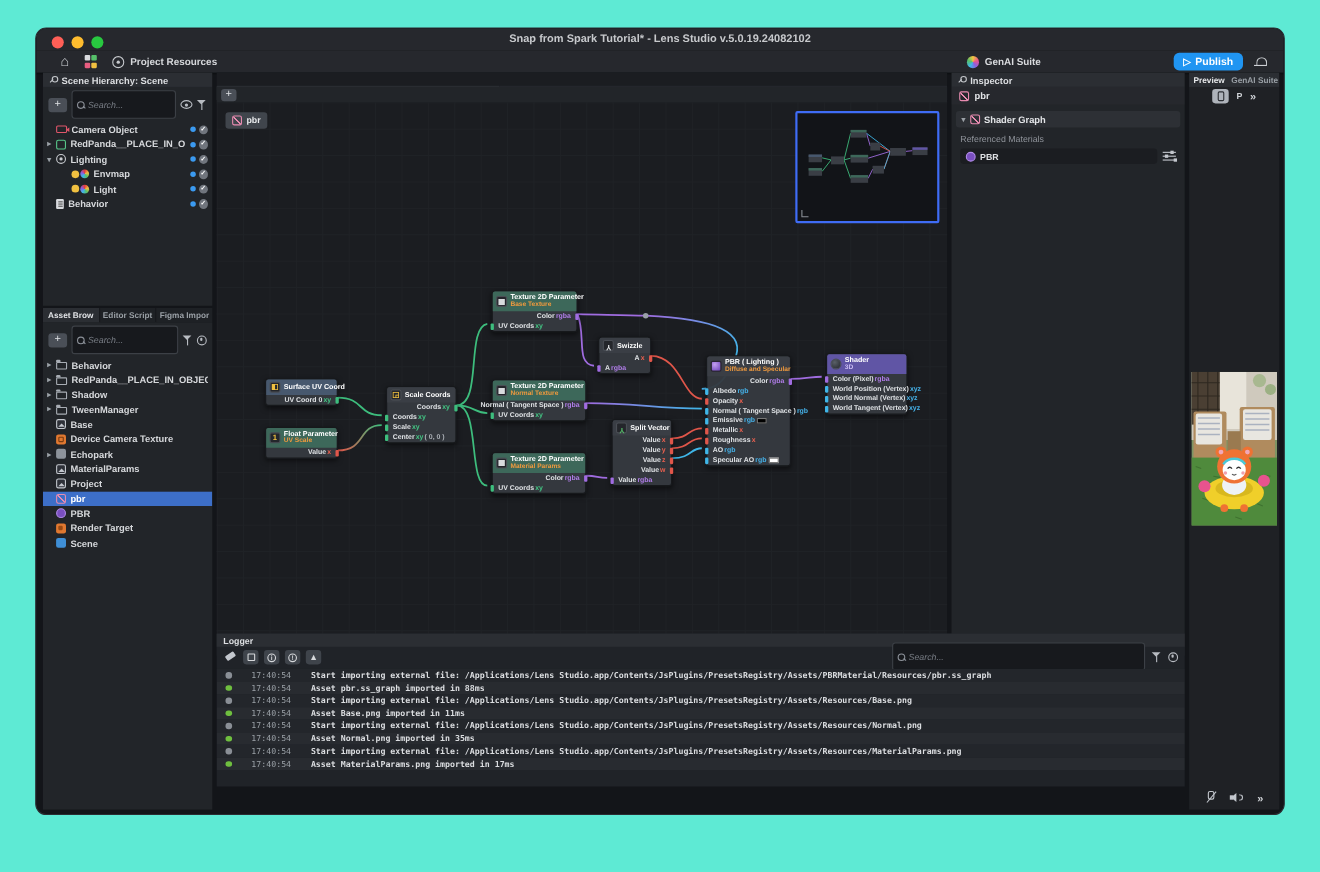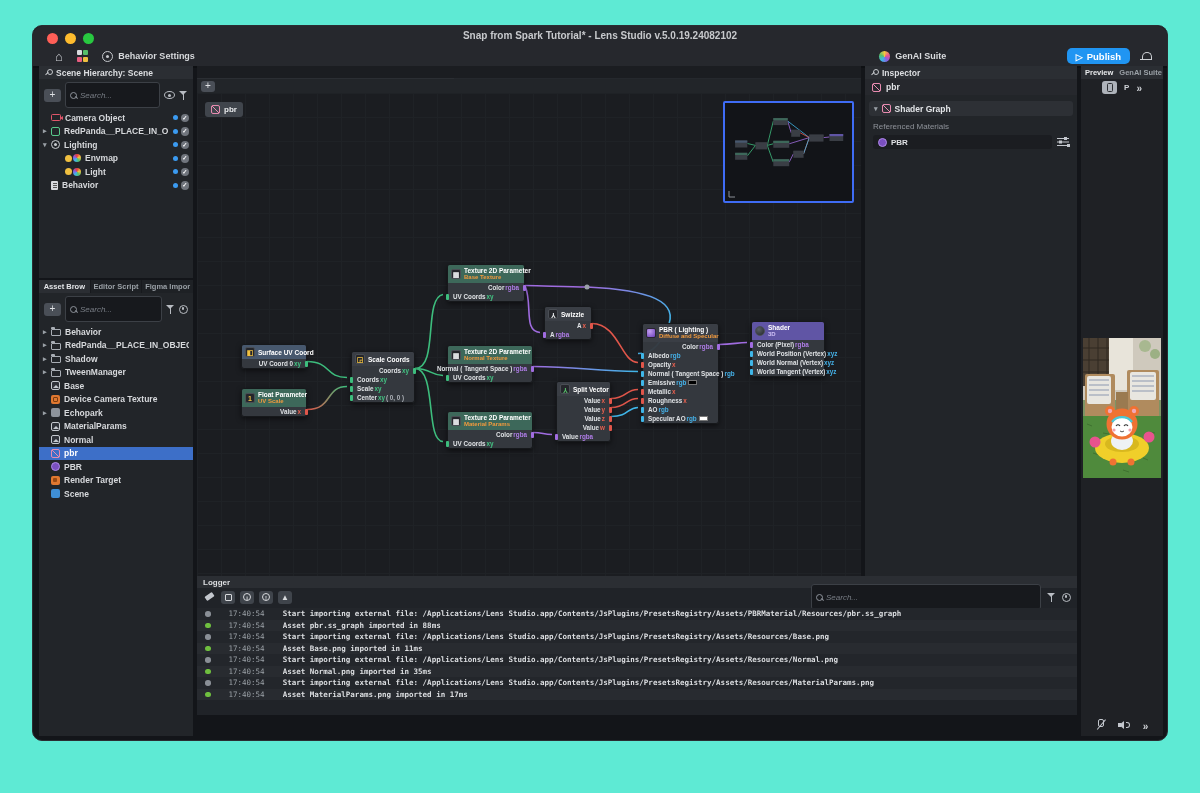--- a/index.html
+++ b/index.html
@@ -204,21 +204,21 @@
     <div class="tb-left">
       <span class="home-ic"></span>
       <span class="grid-ic">
             <i></i>
             <i></i>
             <i></i>
             <i></i>
           </span>
       <span class="proj">
         <span class="gear-ic"></span>
-        <span>Behavior Settings</span>
+        <span>Project Resources</span>
       </span>
     </div>
     <div class="tb-right">
       <span class="genai">
         <span class="genai-ic"></span>
         <span>GenAI Suite</span>
       </span>
       <span class="btn-previewlens">
         <span class="phone-ic"></span>
         <span>Preview Lens</span>
@@ -359,21 +359,21 @@
             <span class="lbl">Echopark</span>
           </div>
           <div class="trow">
             <span class="arr"></span>
             <span class="ic ic-image"></span>
             <span class="lbl">MaterialParams</span>
           </div>
           <div class="trow">
             <span class="arr"></span>
             <span class="ic ic-image"></span>
-            <span class="lbl">Normal</span>
+            <span class="lbl">Project</span>
           </div>
           <div class="trow sel">
             <span class="arr"></span>
             <span class="ic ic-shader"></span>
             <span class="lbl">pbr</span>
           </div>
           <div class="trow">
             <span class="arr"></span>
             <span class="ic ic-material"></span>
             <span class="lbl">PBR</span>

